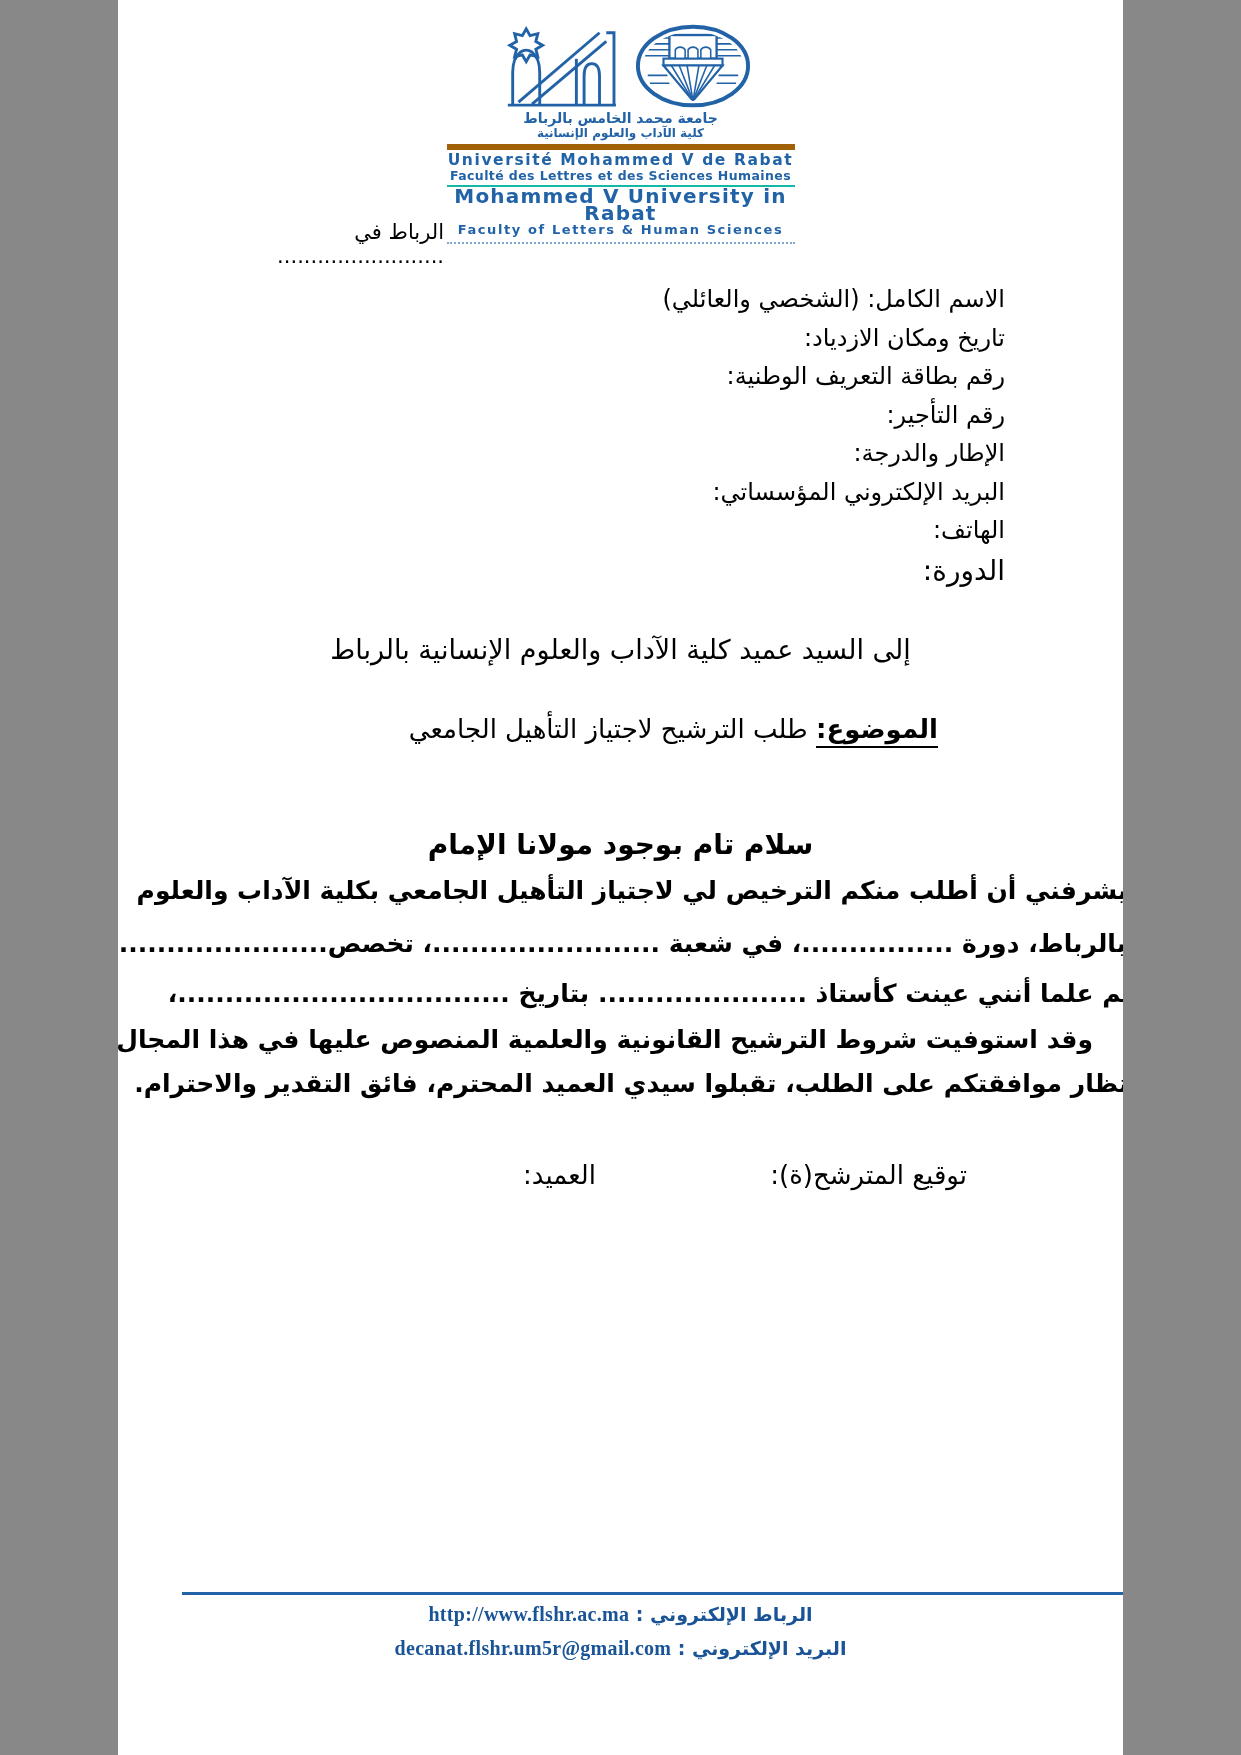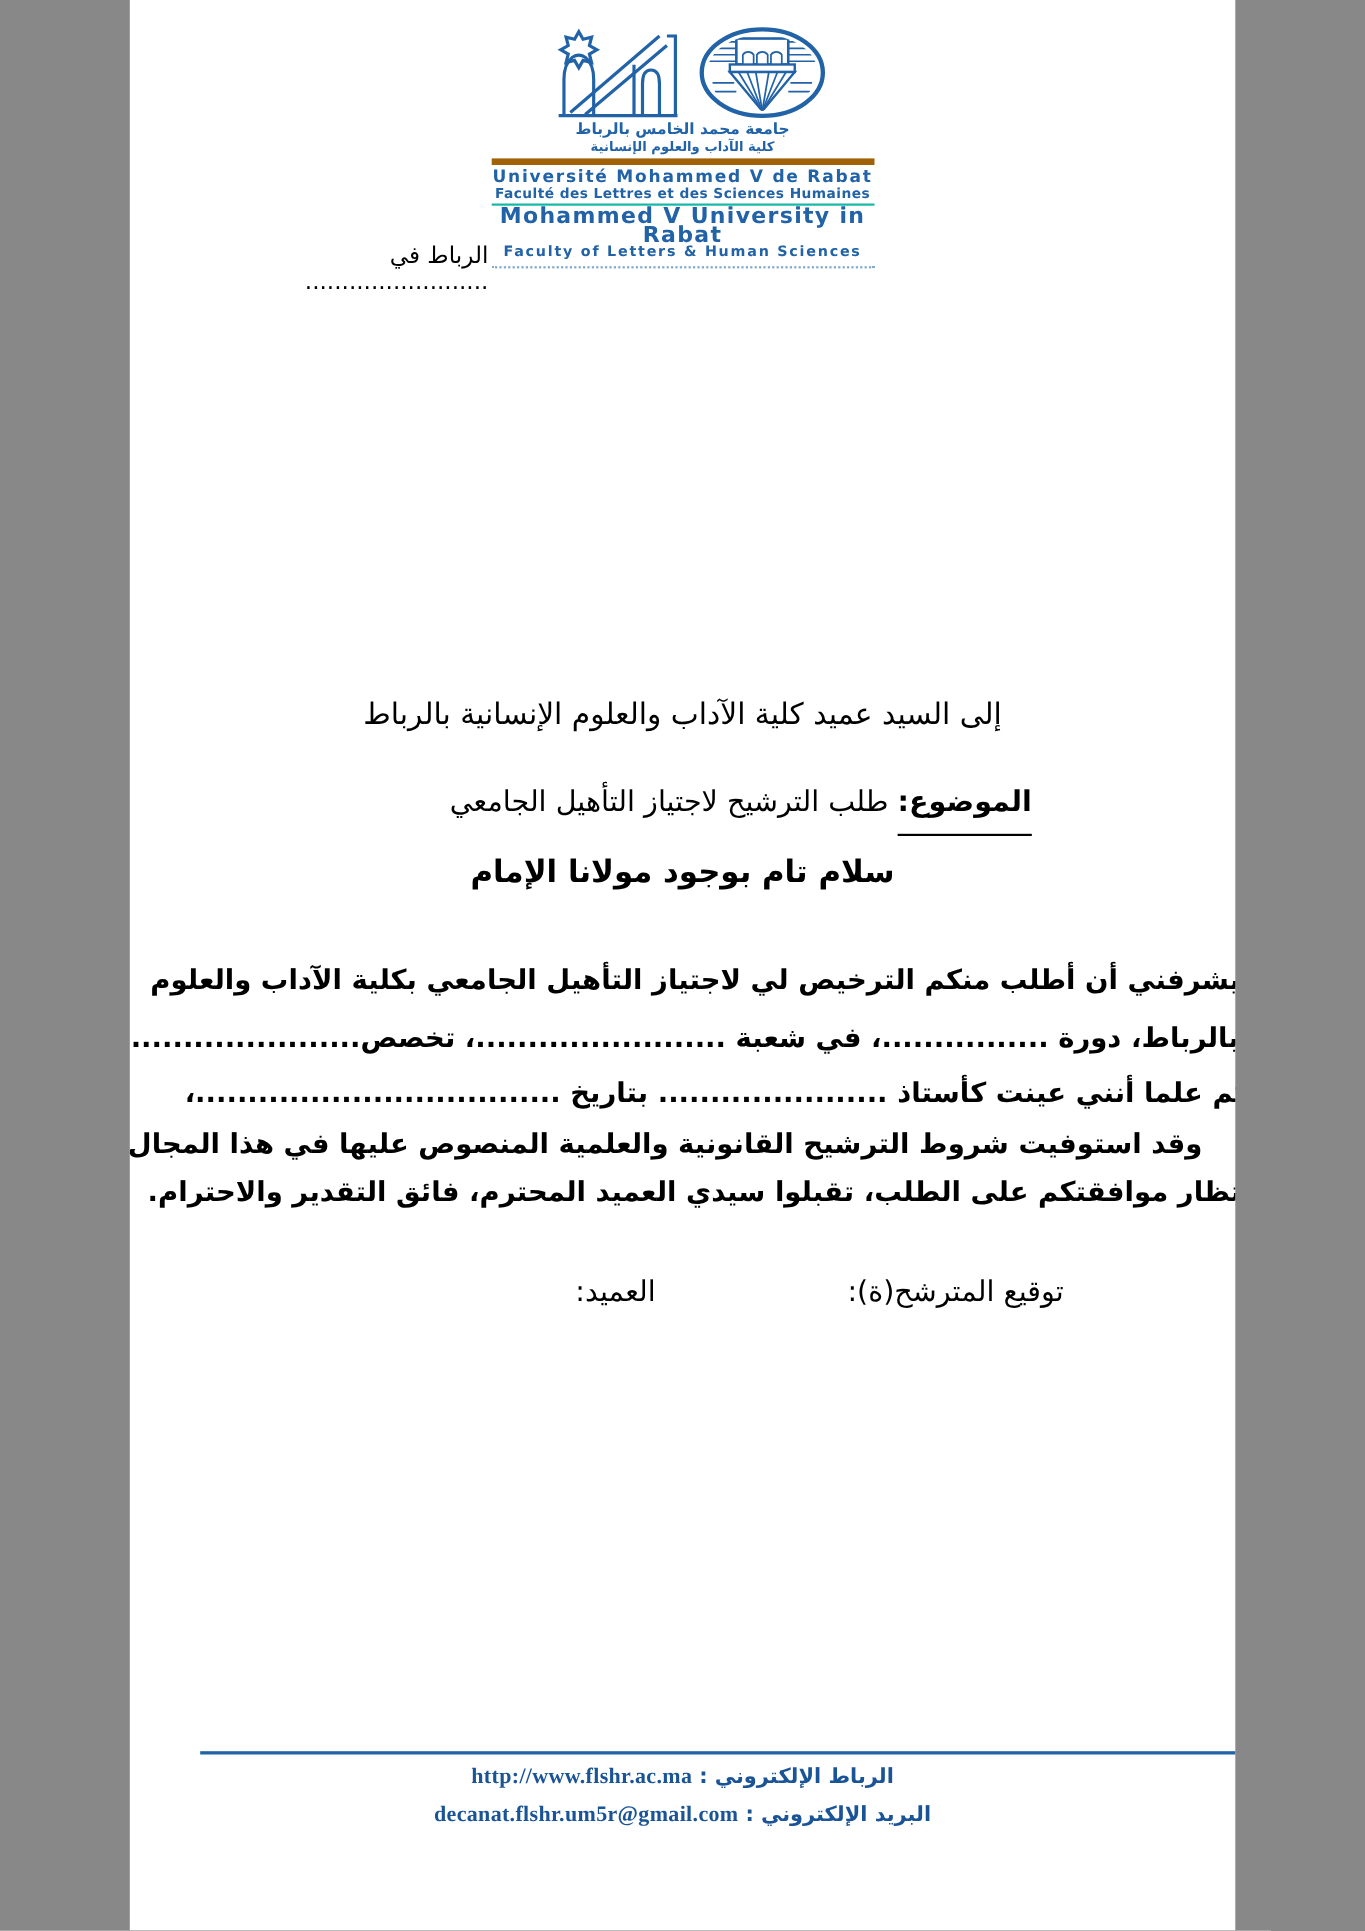--- a/index.html
+++ b/index.html
@@ -18,22 +18,22 @@
   .logo-en1{color:#2263a7;font-weight:bold;font-size:20px;letter-spacing:1.2px;line-height:17px;margin-top:1px;}
   .logo-en2{color:#2263a7;font-weight:bold;font-size:13px;letter-spacing:1.6px;line-height:15px;border-bottom:2px dotted #7ea8cf;padding-bottom:5px;}
   
   .doc-title{position:absolute;top:188px;left:0;right:0;text-align:center;direction:rtl;}
   .doc-title span{display:inline-block;font-size:30px;font-weight:bold;border-bottom:3px solid #000;padding-bottom:3px;}
   .date-line{position:absolute;top:220px;left:64px;width:262px;direction:rtl;font-size:21px;}
   .fields{position:absolute;top:280px;right:118px;direction:rtl;text-align:right;font-size:24px;line-height:38.5px;}
   .field-last{font-size:28px;line-height:42px;}
   .addressee{position:absolute;top:634px;left:0;right:0;text-align:center;direction:rtl;font-size:27px;}
   .subject{position:absolute;top:714px;right:185px;direction:rtl;font-size:26px;}
-  .subject .subject-label{font-weight:bold;border-bottom:2.5px solid #000;padding-bottom:14px;}
-  .salutation{position:absolute;top:776px;left:0;right:0;text-align:center;direction:rtl;font-size:28px;font-weight:bold;}
+  .subject .subject-label{font-weight:bold;border-bottom:2.5px solid #000;padding-bottom:2px;}
+  .salutation{position:absolute;top:828px;left:0;right:0;text-align:center;direction:rtl;font-size:28px;font-weight:bold;}
   .body-text{position:absolute;top:864px;left:66px;width:1057px;direction:rtl;text-align:right;font-weight:bold;font-size:25px;}
   .bl{white-space:nowrap;}
   .bl1{padding-right:42px;line-height:54px;}
   .bl2{line-height:52px;}
   .bl3{padding-right:28px;line-height:48px;}
   .bl4{padding-right:148px;line-height:44px;}
   .bl5{padding-right:28px;line-height:44px;}
   .sign-candidate{position:absolute;top:1160px;right:156px;direction:rtl;font-size:26px;}
   .sign-dean{position:absolute;top:1160px;right:527px;direction:rtl;font-size:26px;}
   
@@ -99,20 +99,30 @@
     <div class="logo-ar logo-ar2">كلية الآداب والعلوم الإنسانية</div>
     <div class="logo-fr1">Université Mohammed V de Rabat</div>
     <div class="logo-fr2">Faculté des Lettres et des Sciences Humaines</div>
     <div class="logo-en1">Mohammed V University in Rabat</div>
     <div class="logo-en2">Faculty of Letters &amp; Human Sciences</div>
   </div>
 
 
   <div class="date-line">الرباط في .........................</div>
 
+  <div class="fields">
+    <div>الاسم الكامل: (الشخصي والعائلي)</div>
+    <div>تاريخ ومكان الازدياد:</div>
+    <div>رقم بطاقة التعريف الوطنية:</div>
+    <div>رقم التأجير:</div>
+    <div>الإطار والدرجة:</div>
+    <div>البريد الإلكتروني المؤسساتي:</div>
+    <div>الهاتف:</div>
+    <div class="field-last">الدورة:</div>
+  </div>
 
   <div class="addressee">إلى السيد عميد كلية الآداب والعلوم الإنسانية بالرباط</div>
 
   <div class="subject">
     <span class="subject-label">الموضوع:</span><span> طلب الترشيح لاجتياز التأهيل الجامعي</span>
   </div>
 
   <div class="salutation">سلام تام بوجود مولانا الإمام</div>
 
   <div class="body-text">

